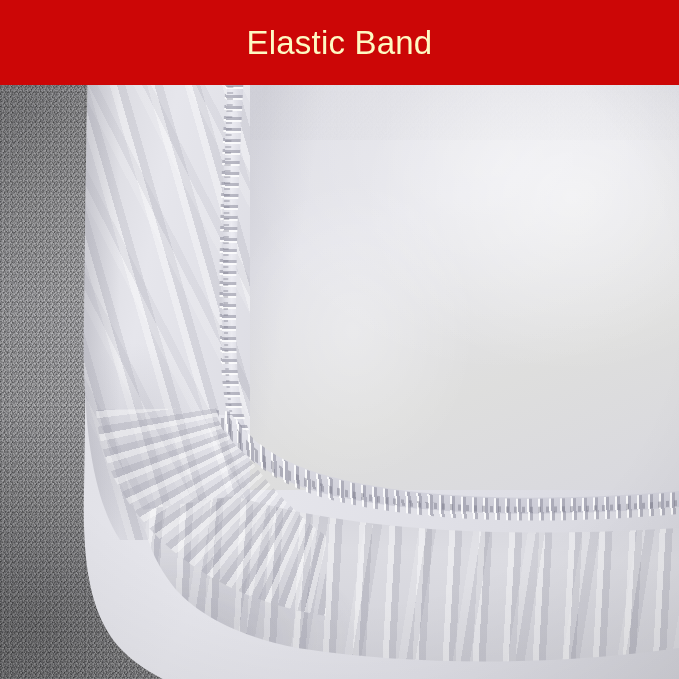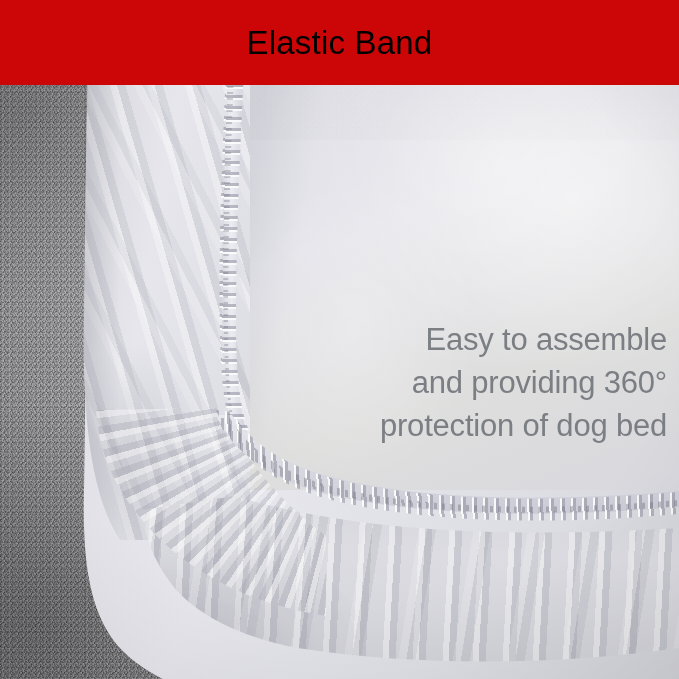--- a/index.html
+++ b/index.html
@@ -263,21 +263,21 @@
   .banner {
     position: absolute;
     left: 0; top: 0;
     width: 679px; height: 85px;
     background: #cc0606;
     display: flex;
     align-items: center;
     justify-content: center;
   }
   .banner-title {
-    color: #000000;
+    color: #fef9c3;
     font-family: "Liberation Sans", sans-serif;
     font-size: 33px;
     font-weight: 400;
     letter-spacing: .2px;
     line-height: 1;
   }
 
   
   .caption {
     position: absolute;
@@ -323,23 +323,18 @@
   <div class="band-v-teeth"></div>
   <div class="band-v-stitch"></div>
 
   <div class="band-h"></div>
   <div class="band-h-teeth"></div>
   <div class="band-h-stitch"></div>
 
   <div class="band-gloss"></div>
   <div class="vignette"></div>
 
-  <div class="caption">
-    <div>Easy to assemble</div>
-    <div>and providing 360°</div>
-    <div>protection of dog bed</div>
-  </div>
 
   <div class="banner">
     <div class="banner-title">Elastic Band</div>
   </div>
 
 </div>
 
 </body></html>

